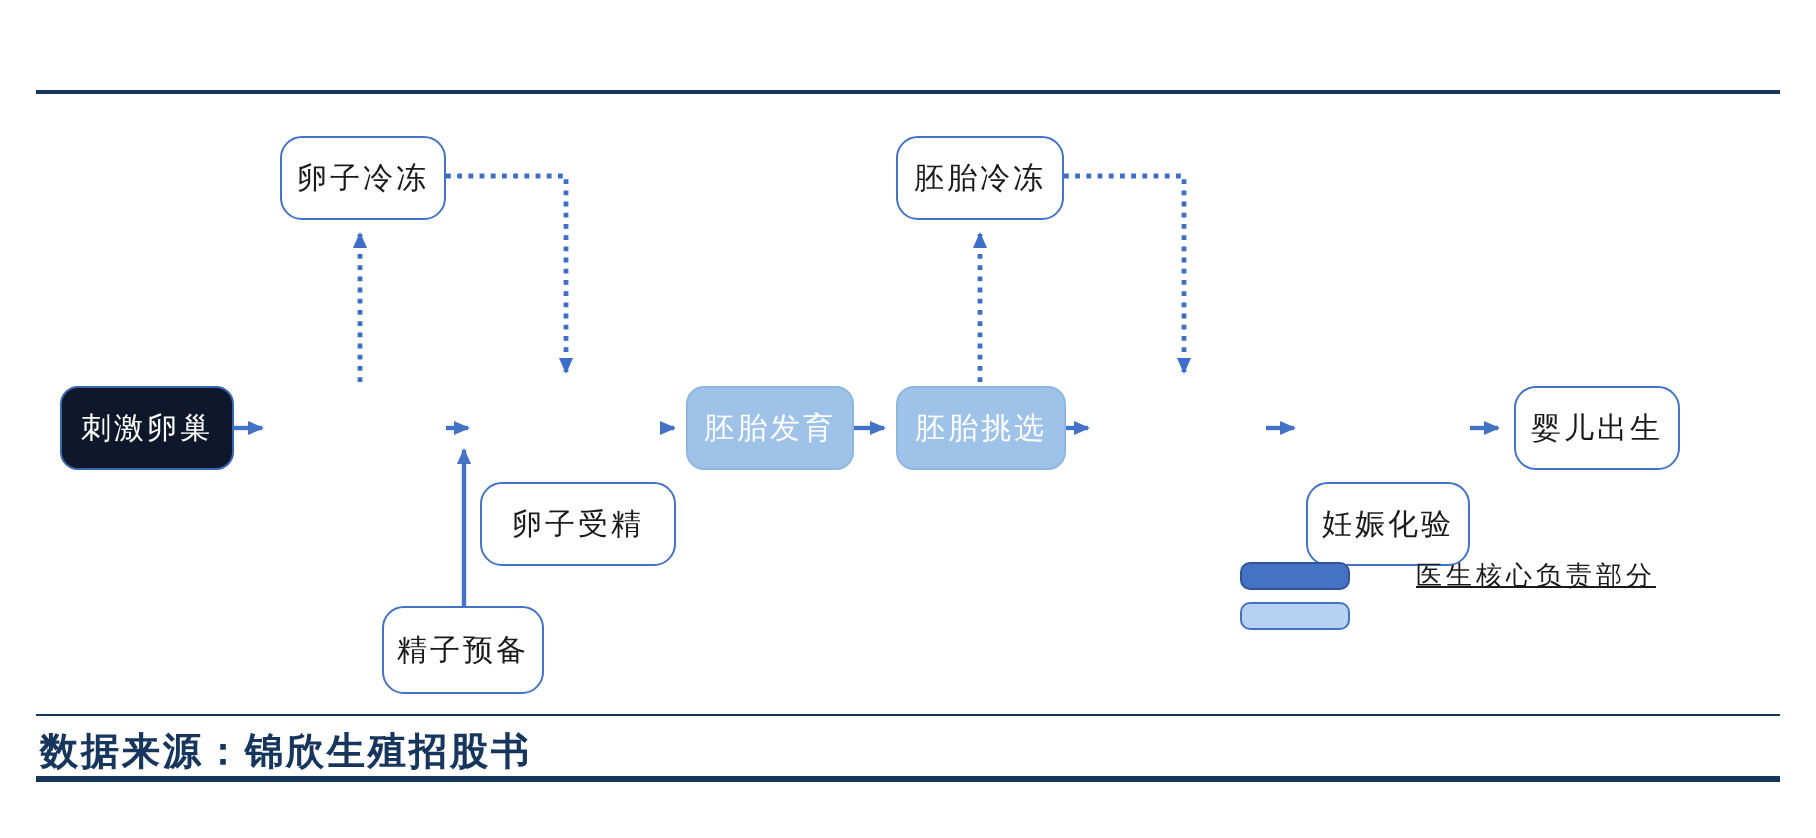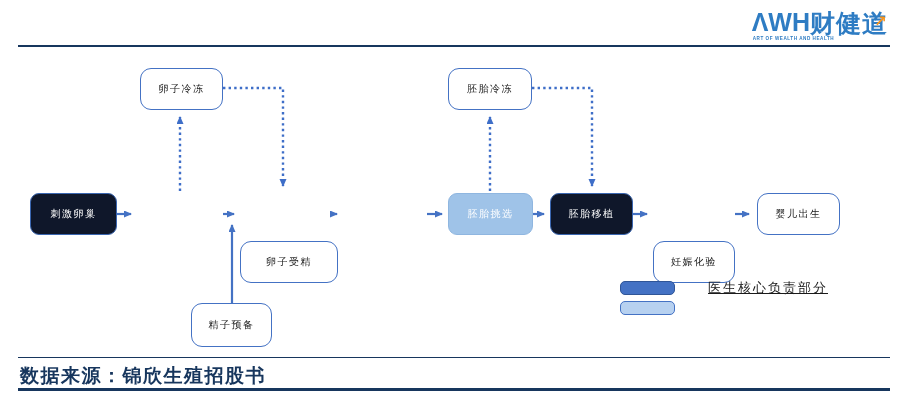--- a/index.html
+++ b/index.html
@@ -16,21 +16,21 @@
       font-family:"Liberation Sans",sans-serif;transform:scaleY(1.05);}
   .logo-tagline{position:absolute;left:1px;top:26px;font-size:4.6px;letter-spacing:.55px;
       color:#2E7CC3;white-space:nowrap;font-weight:bold;}
   .logo-cn{color:#2E7CC3;font-weight:800;font-size:25px;line-height:26px;letter-spacing:1px;
       position:relative;}
   .logo-arrow{position:absolute;left:64px;top:-2px;color:#F7941D;font-size:15px;font-weight:bold;
       z-index:2;}
 
   
   .box{position:absolute;display:flex;align-items:center;justify-content:center;
-      border-radius:9px;font-size:10px;letter-spacing:1.5px;white-space:nowrap;
+      border-radius:9px;font-size:15px;letter-spacing:1.5px;white-space:nowrap;
       box-sizing:border-box;}
   .box.dark{background:#0f172a;border:1px solid #3A66B0;color:#fff;}
   .box.light{background:#9FC3E8;border:1px solid #8FB6E0;color:#fff;}
   .box.plain{background:#fff;border:1.6px solid #4472C4;border-radius:11px;color:#1a1a1a;}
 
   
   #connectors{position:absolute;left:0;top:0;pointer-events:none;}
 
   
   .legend-row{position:absolute;display:flex;align-items:center;}
@@ -43,30 +43,20 @@
   .footer-rule-thin{position:absolute;left:18px;top:357px;width:872px;height:1px;background:#17365D;}
   .footer-source{position:absolute;left:20px;top:363px;font-size:19px;font-weight:bold;
       letter-spacing:1.5px;color:#17365D;}
   .footer-rule-thick{position:absolute;left:18px;top:388px;width:872px;height:3px;background:#17365D;}
 </style>
 </head>
 <body>
 
 <div id="page">
 
-  <div class="logo">
-    <span class="logo-awh-wrap">
-      <span class="logo-awh">ΛWH</span>
-      <span class="logo-tagline">ART OF WEALTH AND HEALTH</span>
-    </span>
-    <span class="logo-cn">
-      <span>财健道</span>
-      <span class="logo-arrow">↗</span>
-    </span>
-  </div>
   <div class="header-rule"></div>
 
   <svg id="connectors" width="908" height="419">
     <defs>
       <marker id="ah" markerWidth="9" markerHeight="9" refX="7" refY="3.5" orient="auto" markerUnits="userSpaceOnUse">
         <path d="M0,0 L8,3.5 L0,7 Z" fill="#4472C4"></path>
       </marker>
       <marker id="ahd" markerWidth="9" markerHeight="9" refX="7" refY="3.5" orient="auto" markerUnits="userSpaceOnUse">
         <path d="M0,0 L8,3.5 L0,7 Z" fill="#3E6EC8"></path>
       </marker>
@@ -89,22 +79,22 @@
       <path d="M490,191 L490,117" marker-end="url(#ahd)"></path>
       <path d="M532,88 L592,88 L592,186" marker-end="url(#ahd)"></path>
     </g>
   </svg>
 
   <div class="box plain" style="left:140px;top:68px;width:83px;height:42px;">卵子冷冻</div>
   <div class="box plain" style="left:448px;top:68px;width:84px;height:42px;">胚胎冷冻</div>
 
   <div class="box dark" style="left:30px;top:193px;width:87px;height:42px;">刺激卵巢</div>
   <div class="box plain" style="left:240px;top:193px;width:98px;height:42px;margin-top:48px;">卵子受精</div>
+  <div class="box light" style="left:343px;top:193px;width:84px;height:42px;">胚胎发育</div>
   <div class="box light" style="left:448px;top:193px;width:85px;height:42px;">胚胎挑选</div>
-  <div class="box dark" style="left:550px;top:193px;width:83px;height:42px;">胚胎移植</div>
   <div class="box plain" style="left:653px;top:193px;width:82px;height:42px;margin-top:48px;">妊娠化验</div>
   <div class="box plain" style="left:757px;top:193px;width:83px;height:42px;">婴儿出生</div>
 
   <div class="box plain" style="left:191px;top:303px;width:81px;height:44px;">精子预备</div>
 
   <div class="legend-row" style="left:620px;top:279px;">
     <span class="legend-swatch dark"></span>
     <span class="legend-label">医生核心负责部分</span>
   </div>
   <div class="legend-row" style="left:620px;top:301px;">

